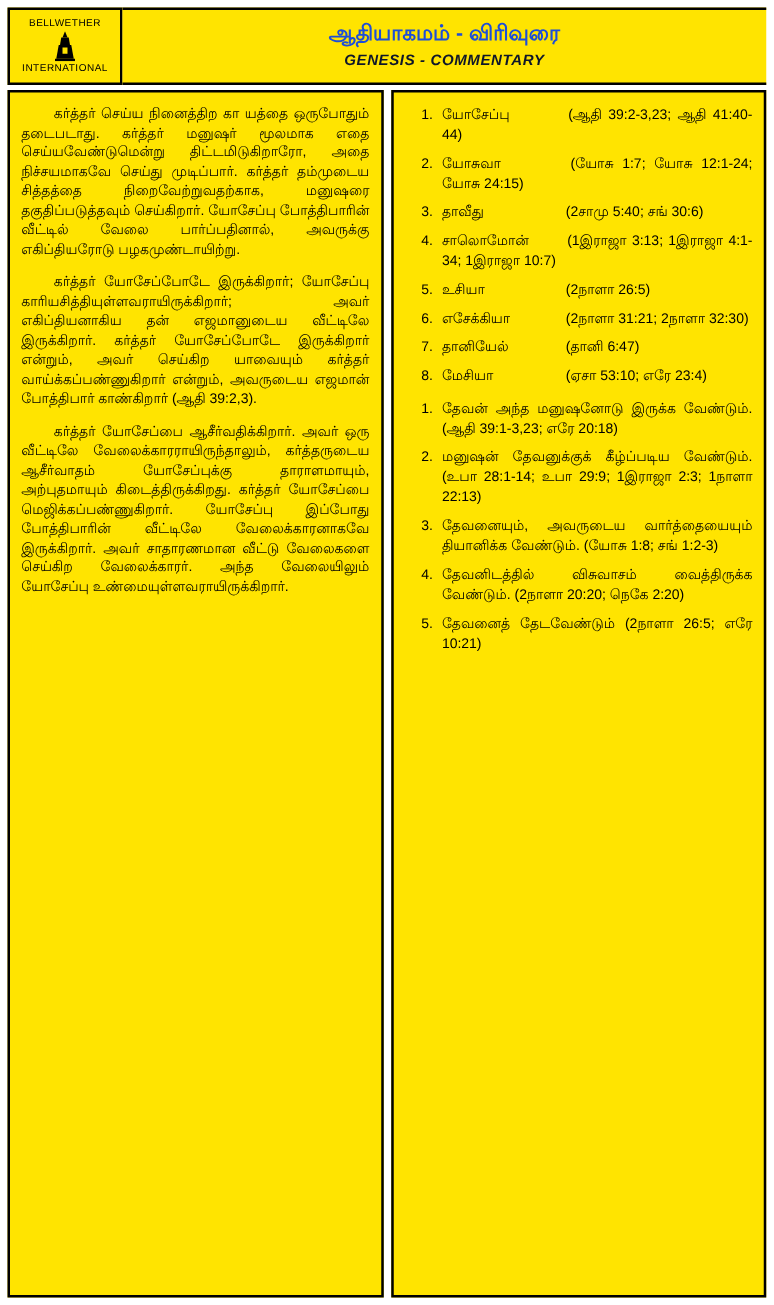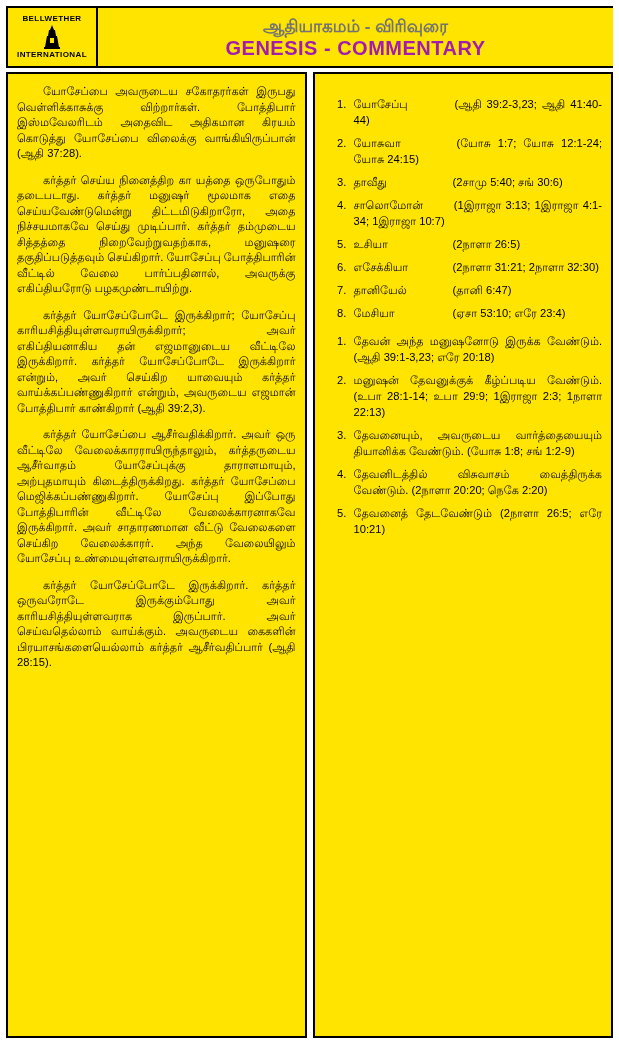--- a/index.html
+++ b/index.html
@@ -30,21 +30,21 @@
     background: #ffe400;
     border: 2px solid #000000;
     display: flex;
     flex-direction: column;
     align-items: center;
     justify-content: center;
     box-sizing: border-box;
   }
   .logo-line {
     font-size: 8px;
-    font-weight: bold;
+    font-weight: normal;
     letter-spacing: 0.4px;
     color: #000;
     text-align: center;
     line-height: 10px;
   }
   .logo-glyph {
     width: 100%;
     display: flex;
     justify-content: center;
     align-items: center;
@@ -58,30 +58,31 @@
     border-right: none;
     display: flex;
     flex-direction: column;
     align-items: center;
     justify-content: center;
     box-sizing: border-box;
   }
   .title-ta {
     font-size: 17px;
     font-weight: bold;
-    color: #737373;
+    color: #1d4ed8;
     line-height: 22px;
     white-space: nowrap;
   }
   .title-en {
-    font-size: 20px;
+    font-size: 12px;
     font-weight: bold;
-    color: #a21caf;
+    color: #0f172a;
     line-height: 21px;
     letter-spacing: 0.5px;
+    font-style: italic;
   }
   
   .columns {
     display: flex;
     gap: 6px;
     margin: 0 2px;
     height: 966px;
   }
   .col {
     background: #ffe400;
@@ -95,21 +96,21 @@
     margin: 0 0 11px 0;
     font-size: 11.2px;
     line-height: 15.5px;
     color: #000;
     text-align: justify;
     text-indent: 26px;
     hyphens: none;
   }
   p.para:last-child { margin-bottom: 0; }
   ol.reflist {
-    margin: 12px 0 10px 0;
+    margin: 0 0 10px 0;
     padding-left: 26px;
     list-style-type: decimal;
   }
   ol.reflist li {
     font-size: 11.2px;
     line-height: 16px;
     color: #000;
     margin-bottom: 7px;
     text-align: justify;
     padding-left: 4px;
@@ -147,25 +148,23 @@
       <div class="title-ta">ஆதியாகமம்  -  விரிவுரை</div>
       <div class="title-en">GENESIS  -  COMMENTARY</div>
     </div>
 
 
   </div>
 
   <div class="columns">
 
     <div class="col">
-      <p class="para">யோசேப்பை அவருடைய சகோதரர்கள் இருபது வெள்ளிக்காசுக்கு விற்றார்கள். போத்திபார் இஸ்மவேலரிடம் அதைவிட அதிகமான கிரயம் கொடுத்து யோசேப்பை விலைக்கு வாங்கியிருப்பான் (ஆதி 37:28).</p>
       <p class="para">கர்த்தர் செய்ய நினைத்திற கா யத்தை ஒருபோதும் தடைபடாது. கர்த்தர் மனுஷர் மூலமாக எதை செய்யவேண்டுமென்று திட்டமிடுகிறாரோ, அதை நிச்சயமாகவே செய்து முடிப்பார். கர்த்தர் தம்முடைய சித்தத்தை நிறைவேற்றுவதற்காக, மனுஷரை தகுதிப்படுத்தவும் செய்கிறார். யோசேப்பு போத்திபாரின் வீட்டில் வேலை பார்ப்பதினால், அவருக்கு எகிப்தியரோடு பழகமுண்டாயிற்று.</p>
       <p class="para">கர்த்தர் யோசேப்போடே இருக்கிறார்; யோசேப்பு காரியசித்தியுள்ளவராயிருக்கிறார்; அவர் எகிப்தியனாகிய தன் எஜமானுடைய வீட்டிலே இருக்கிறார். கர்த்தர் யோசேப்போடே இருக்கிறார் என்றும், அவர் செய்கிற யாவையும் கர்த்தர் வாய்க்கப்பண்ணுகிறார் என்றும், அவருடைய எஜமான் போத்திபார் காண்கிறார் (ஆதி 39:2,3).</p>
       <p class="para">கர்த்தர் யோசேப்பை ஆசீர்வதிக்கிறார். அவர் ஒரு வீட்டிலே வேலைக்காரராயிருந்தாலும், கர்த்தருடைய ஆசீர்வாதம் யோசேப்புக்கு தாராளமாயும், அற்புதமாயும் கிடைத்திருக்கிறது. கர்த்தர் யோசேப்பை மெஜிக்கப்பண்ணுகிறார். யோசேப்பு இப்போது போத்திபாரின் வீட்டிலே வேலைக்காரனாகவே இருக்கிறார். அவர் சாதாரணமான வீட்டு வேலைகளை செய்கிற வேலைக்காரர். அந்த வேலையிலும் யோசேப்பு உண்மையுள்ளவராயிருக்கிறார்.</p>
-      <p class="para">கர்த்தர் யோசேப்போடே இருக்கிறார். கர்த்தர் ஒருவரோடே இருக்கும்போது அவர் காரியசித்தியுள்ளவராக இருப்பார். அவர் செய்வதெல்லாம் வாய்க்கும். அவருடைய கைகளின் பிரயாசங்களையெல்லாம் கர்த்தர் ஆசீர்வதிப்பார் (ஆதி 28:15).</p>
     </div>
 
     <div class="col">
 
       <ol class="reflist">
         <li>
           <span class="lead">யோசேப்பு</span>
           <span class="ref">(ஆதி 39:2-3,23; ஆதி 41:40-44)</span>
         </li>
         <li>
@@ -203,21 +202,21 @@
         <li>
           <span>தேவன் அந்த மனுஷனோடு இருக்க வேண்டும்.</span>
           <span class="ref">(ஆதி 39:1-3,23; எரே 20:18)</span>
         </li>
         <li>
           <span>மனுஷன் தேவனுக்குக் கீழ்ப்படிய வேண்டும்.</span>
           <span class="ref">(உபா 28:1-14; உபா 29:9; 1இராஜா 2:3; 1நாளா 22:13)</span>
         </li>
         <li>
           <span>தேவனையும், அவருடைய வார்த்தையையும் தியானிக்க வேண்டும்.</span>
-          <span class="ref">(யோசு 1:8; சங் 1:2-9)</span>
+          <span class="ref">(யோசு 1:8; சங் 1:2-3)</span>
         </li>
         <li>
           <span>தேவனிடத்தில் விசுவாசம் வைத்திருக்க வேண்டும்.</span>
           <span class="ref">(2நாளா 20:20; நெகே 2:20)</span>
         </li>
         <li>
           <span>தேவனைத் தேடவேண்டும்</span>
           <span class="ref">(2நாளா 26:5; எரே 10:21)</span>
         </li>
       </ol>

